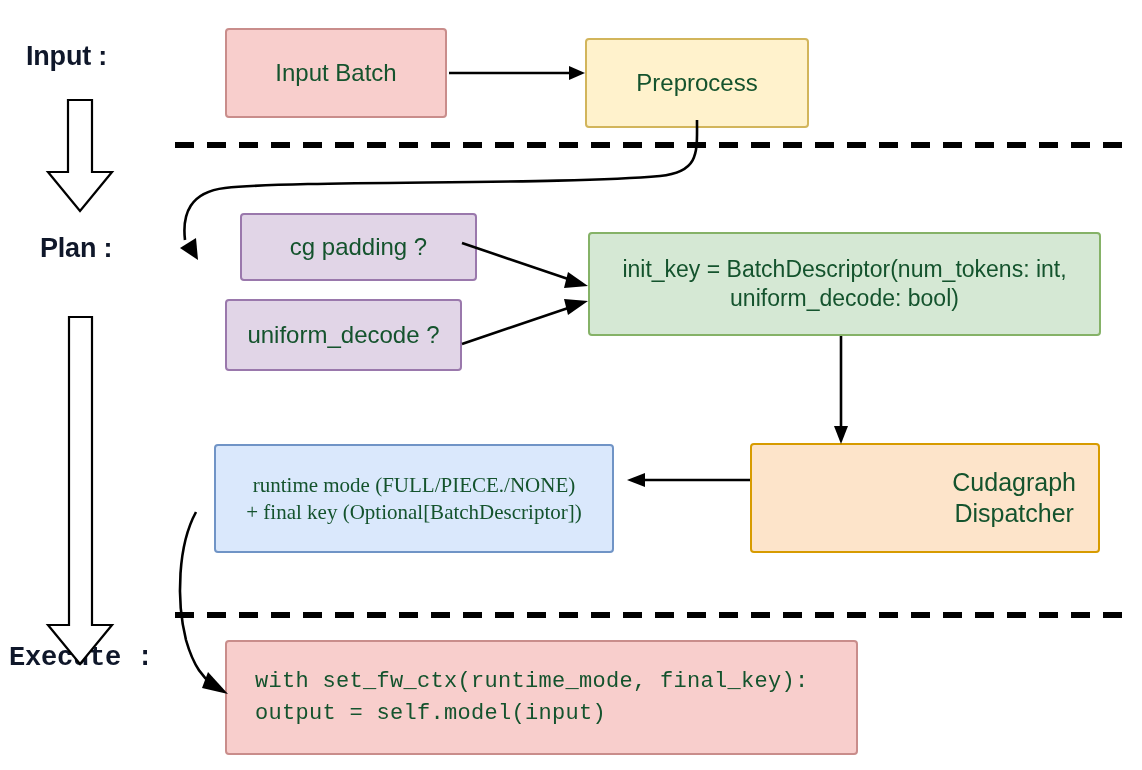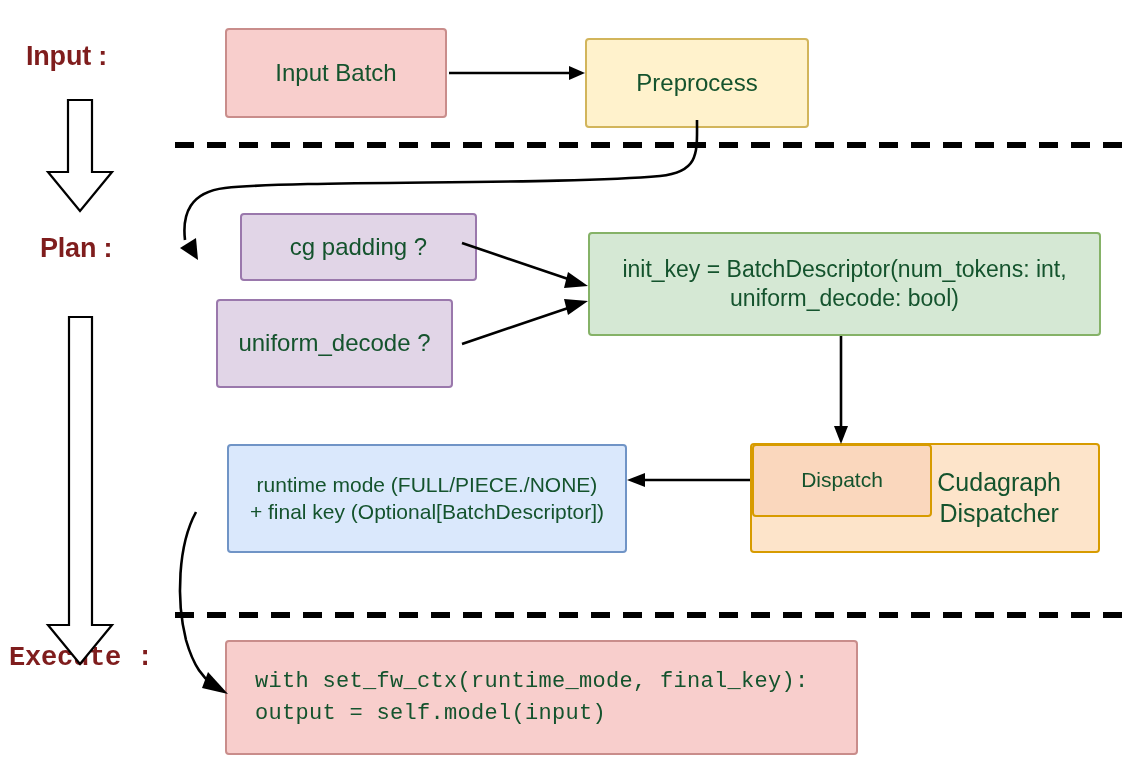--- a/index.html
+++ b/index.html
@@ -15,21 +15,21 @@
     width: 1142px;
     height: 770px;
     background: #ffffff;
     overflow: hidden;
   }
   .stage-label {
     position: absolute;
     font-family: "Liberation Sans", sans-serif;
     font-weight: bold;
     font-size: 27px;
-    color: #7f1d1d;
+    color: #0f172a;
     white-space: nowrap;
     letter-spacing: -0.2px;
   }
   .node {
     position: absolute;
     box-sizing: border-box;
     display: flex;
     align-items: center;
     justify-content: center;
     text-align: center;
@@ -65,21 +65,21 @@
   .node-blue {
     background: #dae8fc;
     border-color: #7094c6;
     font-size: 21px;
   }
   .node-orange-outer {
     background: #fde4ca;
     border-color: #d79b00;
     font-size: 25px;
     justify-content: flex-end;
-    padding-right: 37px;
+    padding-right: 22px;
   }
   .node-orange-inner {
     background: #fad7bd;
     border-color: #d79b00;
     font-size: 21px;
   }
   .node-code {
     background: #f8cecc;
     border-color: #c98d8b;
     font-family: "Liberation Mono", monospace;
@@ -128,31 +128,30 @@
   <div class="stage-label" style="left:26px; top:41px;">Input :</div>
   <div class="stage-label" style="left:40px; top:233px;">Plan :</div>
   <div class="stage-label" style="left:9px; top:643px;font-family:Liberation Mono, monospace;">Execute :</div>
 
   <div class="node node-input-batch" style="left:225px; top:28px; width:222px; height:90px;">Input Batch</div>
 
   <div class="node node-preprocess" style="left:585px; top:28px; width:224px; height:90px;">Preprocess</div>
 
   <div class="node node-purple" style="left:240px; top:213px; width:237px; height:68px;">cg padding ?</div>
 
-  <div class="node node-purple" style="left:216px; top:299px; width:237px; height:89px;">uniform_decode ?</div>
+  <div class="node node-purple" style="left:225px; top:299px; width:237px; height:72px;">uniform_decode ?</div>
 
   <div class="node node-green" style="left:588px; top:232px; width:513px; height:104px;">init_key = BatchDescriptor(num_tokens: int,
 uniform_decode: bool)</div>
 
   <div class="node node-orange-outer" style="left:750px; top:443px; width:350px; height:110px;">Cudagraph
 Dispatcher</div>
 
-  <div class="node node-orange-inner" style="left:752px; top:444px; width:180px; height:73px;">Dispatch</div>
-
-  <div class="node node-blue" style="left:227px; top:444px; width:400px; height:109px;">runtime mode (FULL/PIECE./NONE)
+
+  <div class="node node-blue" style="left:214px; top:444px; width:400px; height:109px;font-family:Liberation Serif, serif;">runtime mode (FULL/PIECE./NONE)
 + final key (Optional[BatchDescriptor])</div>
 
   <div class="node node-code" style="left:225px; top:640px; width:633px; height:115px;">with set_fw_ctx(runtime_mode, final_key):
     output = self.model(input)</div>
 
   <svg class="svg-layer" viewBox="0 0 1142 770">
 
     <line class="divider" x1="175" y1="145" x2="1130" y2="145"></line>
     <line class="divider" x1="175" y1="615" x2="1130" y2="615"></line>
 

